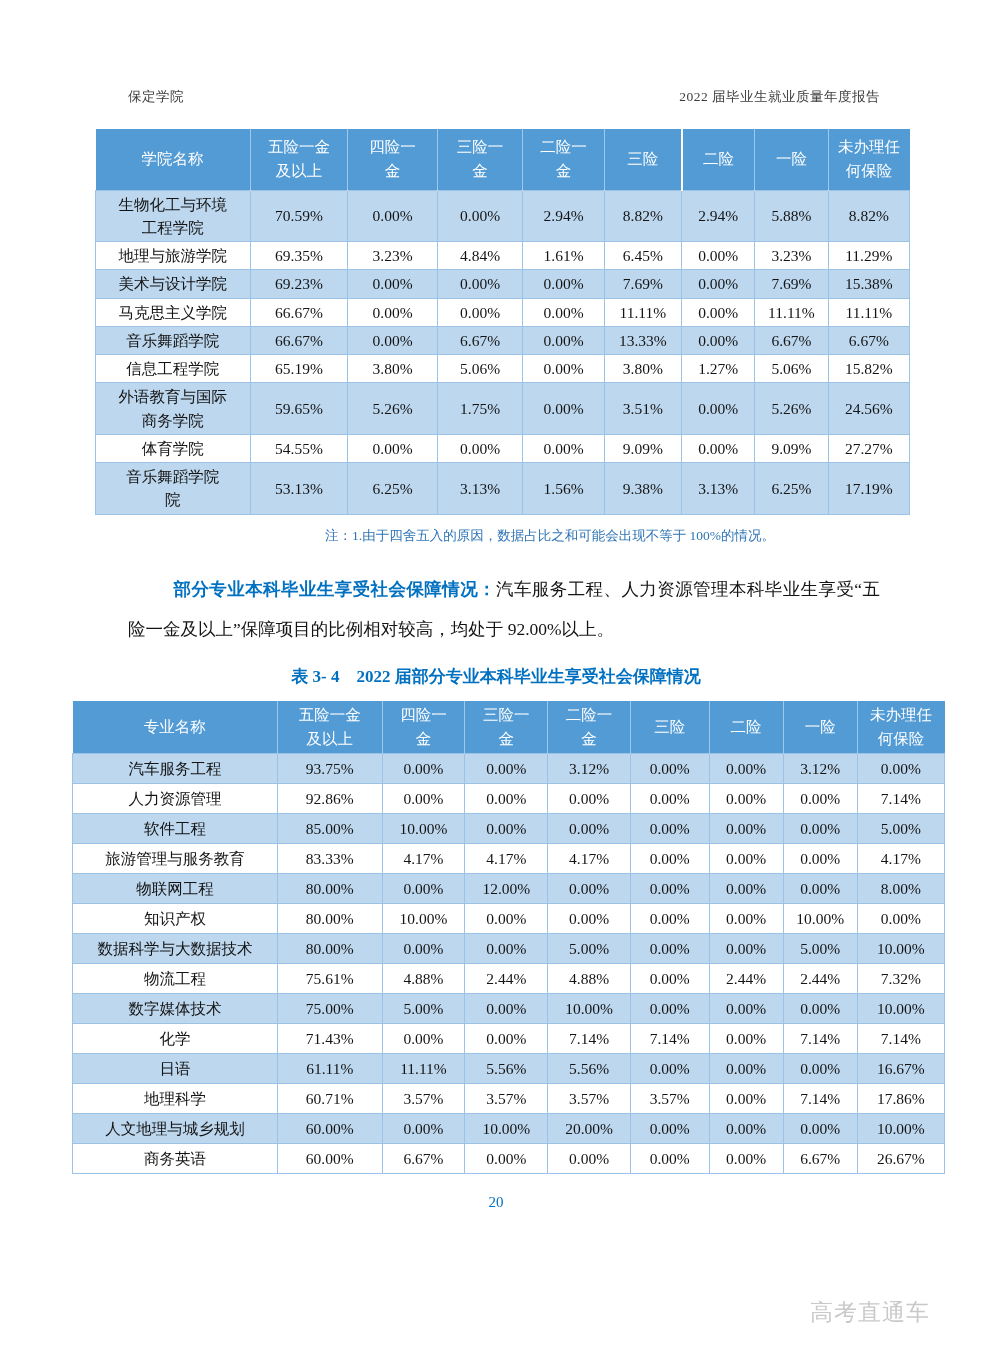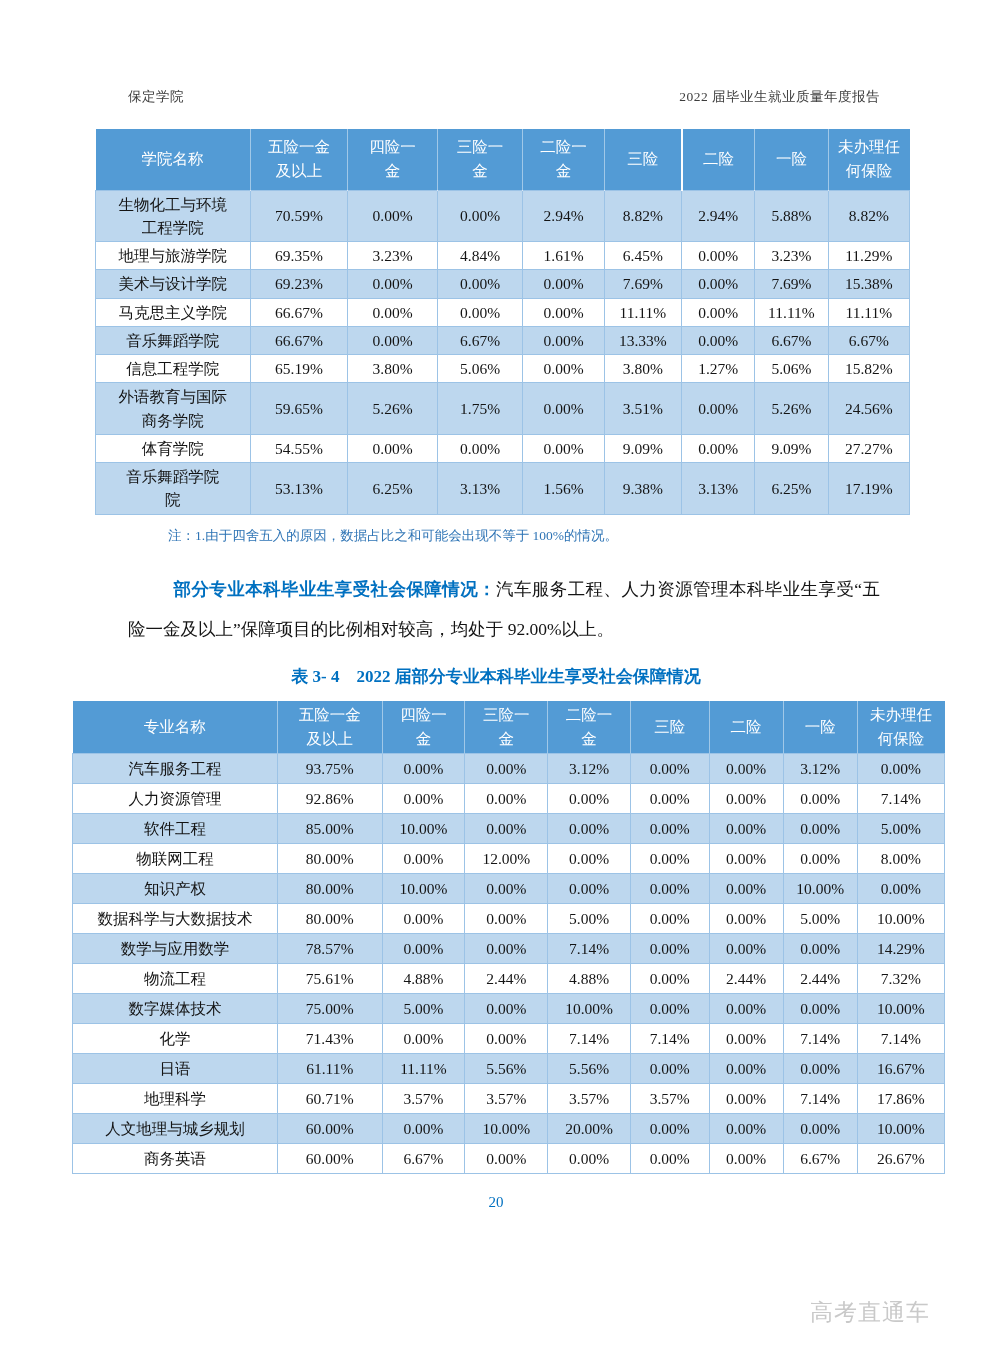--- a/index.html
+++ b/index.html
@@ -70,20 +70,21 @@
   .t2 { width: 873px; margin: 13px 0 0 72px; }
   .t2 th { height: 53px; }
   .t2 td { height: 30px; }
 
   
   .notes {
     margin: 9px 60px 0 168px;
     font-size: 13.5px;
     color: var(--note-text);
     line-height: 1.75;
+    text-align: center;
   }
   
   .para {
     margin: 22px 112px 0 128px;
     font-size: 17.5px;
     line-height: 2.3;
     text-align: justify;
     text-indent: 2.6em;
     color: var(--body-text);
   }
@@ -327,20 +328,31 @@
           <td>85.00%</td>
           <td>10.00%</td>
           <td>0.00%</td>
           <td>0.00%</td>
           <td>0.00%</td>
           <td>0.00%</td>
           <td>0.00%</td>
           <td>5.00%</td>
         </tr>
         <tr>
+          <td>旅游管理与服务教育</td>
+          <td>83.33%</td>
+          <td>4.17%</td>
+          <td>4.17%</td>
+          <td>4.17%</td>
+          <td>0.00%</td>
+          <td>0.00%</td>
+          <td>0.00%</td>
+          <td>4.17%</td>
+        </tr>
+        <tr>
           <td>物联网工程</td>
           <td>80.00%</td>
           <td>0.00%</td>
           <td>12.00%</td>
           <td>0.00%</td>
           <td>0.00%</td>
           <td>0.00%</td>
           <td>0.00%</td>
           <td>8.00%</td>
         </tr>
@@ -358,31 +370,20 @@
         <tr>
           <td>数据科学与大数据技术</td>
           <td>80.00%</td>
           <td>0.00%</td>
           <td>0.00%</td>
           <td>5.00%</td>
           <td>0.00%</td>
           <td>0.00%</td>
           <td>5.00%</td>
           <td>10.00%</td>
-        </tr>
-        <tr>
-          <td>数学与应用数学</td>
-          <td>78.57%</td>
-          <td>0.00%</td>
-          <td>0.00%</td>
-          <td>7.14%</td>
-          <td>0.00%</td>
-          <td>0.00%</td>
-          <td>0.00%</td>
-          <td>14.29%</td>
         </tr>
         <tr>
           <td>物流工程</td>
           <td>75.61%</td>
           <td>4.88%</td>
           <td>2.44%</td>
           <td>4.88%</td>
           <td>0.00%</td>
           <td>2.44%</td>
           <td>2.44%</td>

